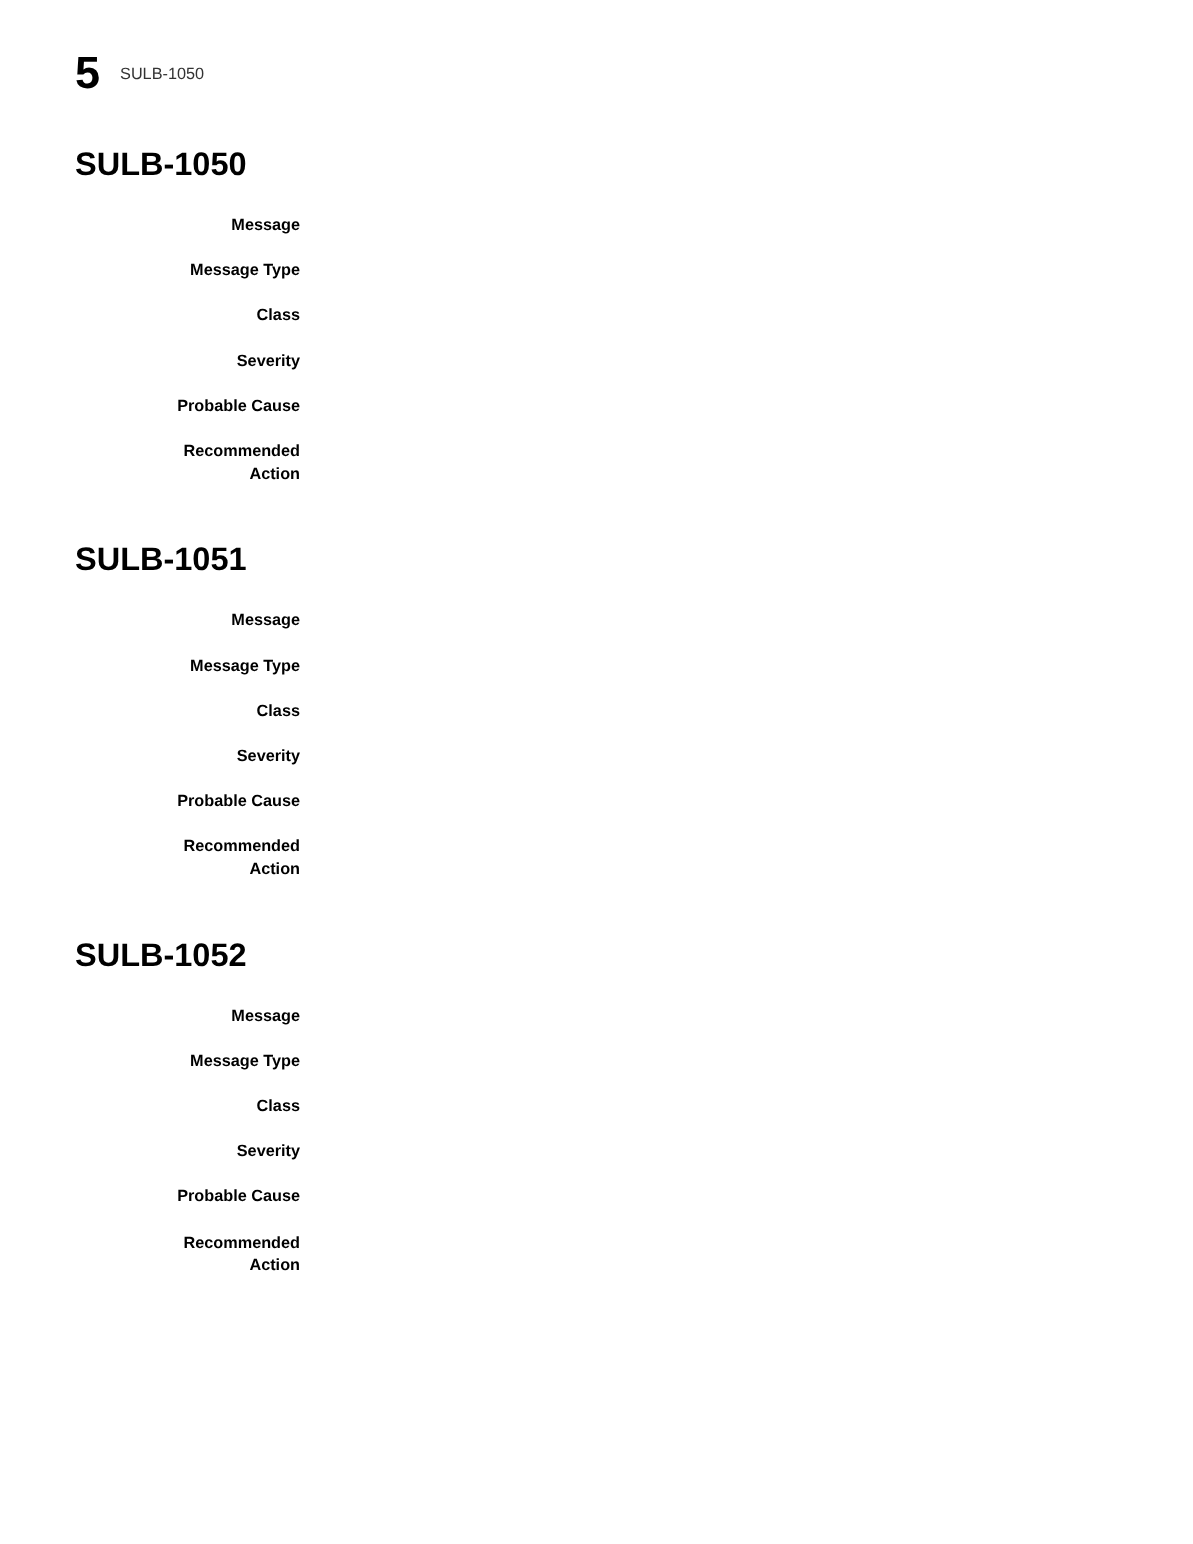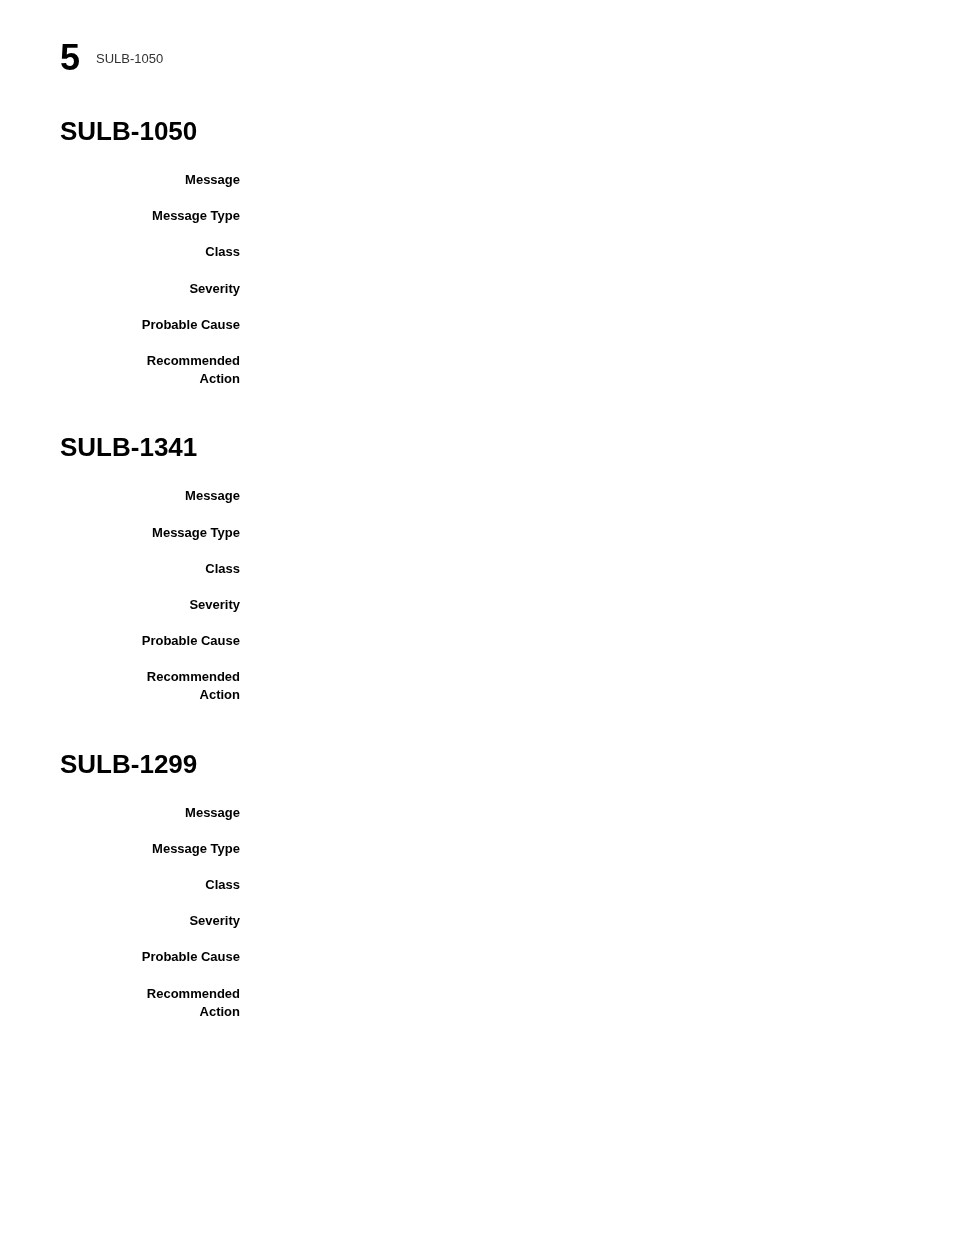--- a/index.html
+++ b/index.html
@@ -100,21 +100,21 @@
         <div class="field-label" style="white-space: pre-line;">Probable Cause</div>
         <div class="field-value"></div>
       </div>
       <div class="field-row">
         <div class="field-label" style="white-space: pre-line;">Recommended
 Action</div>
         <div class="field-value"></div>
       </div>
     </div>
     <div class="section">
-      <div class="section-title">SULB-1341</div>
+      <div class="section-title">SULB-1051</div>
       <div class="field-row">
         <div class="field-label" style="white-space: pre-line;">Message</div>
         <div class="field-value"></div>
       </div>
       <div class="field-row">
         <div class="field-label" style="white-space: pre-line;">Message Type</div>
         <div class="field-value"></div>
       </div>
       <div class="field-row">
         <div class="field-label" style="white-space: pre-line;">Class</div>
@@ -128,21 +128,21 @@
         <div class="field-label" style="white-space: pre-line;">Probable Cause</div>
         <div class="field-value"></div>
       </div>
       <div class="field-row">
         <div class="field-label" style="white-space: pre-line;">Recommended
 Action</div>
         <div class="field-value"></div>
       </div>
     </div>
     <div class="section">
-      <div class="section-title">SULB-1299</div>
+      <div class="section-title">SULB-1052</div>
       <div class="field-row">
         <div class="field-label" style="white-space: pre-line;">Message</div>
         <div class="field-value"></div>
       </div>
       <div class="field-row">
         <div class="field-label" style="white-space: pre-line;">Message Type</div>
         <div class="field-value"></div>
       </div>
       <div class="field-row">
         <div class="field-label" style="white-space: pre-line;">Class</div>

